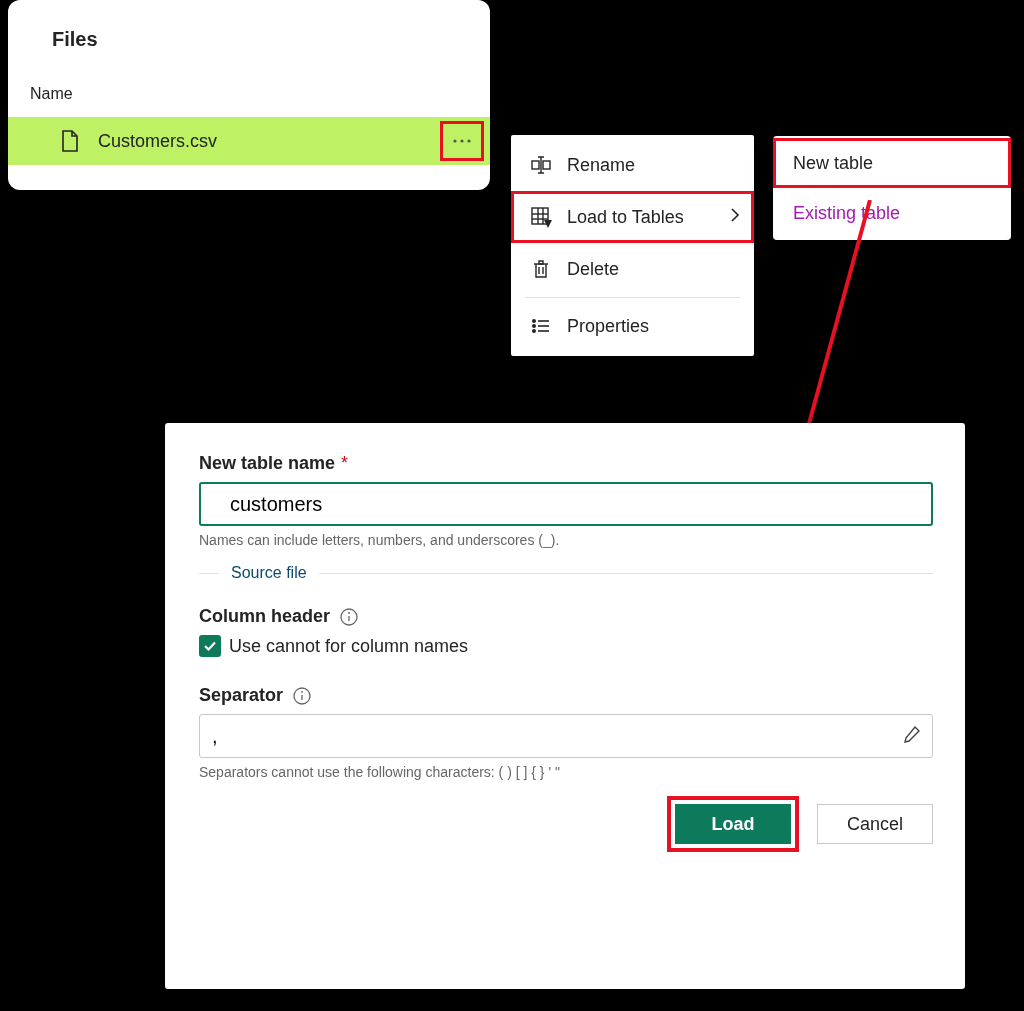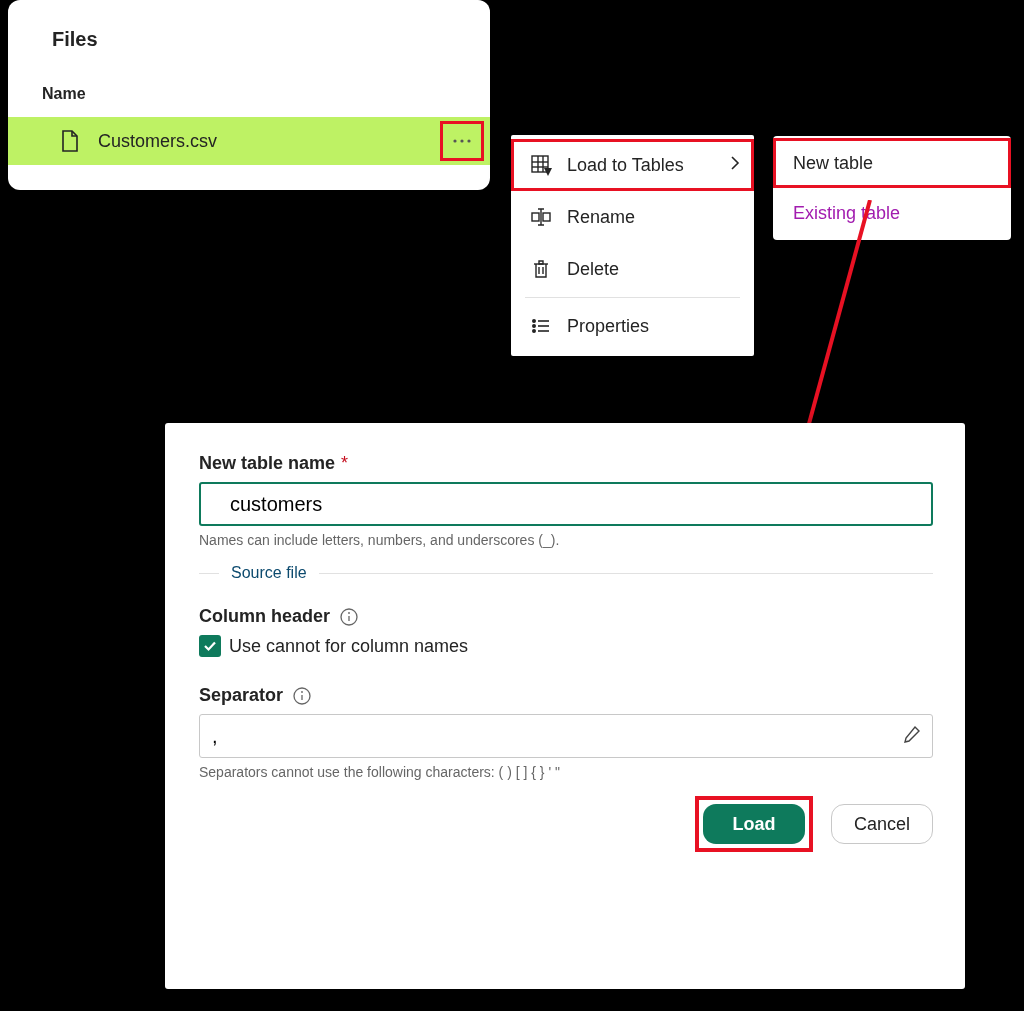--- a/index.html
+++ b/index.html
@@ -19,22 +19,22 @@
     background: #fff;
     border-radius: 12px;
     padding: 28px 0 0 0;
   }
   .files-title {
     font-size: 20px; font-weight: 700;
     padding-left: 44px;
     margin-bottom: 34px;
   }
   .name-header {
-    font-size: 16px; font-weight: 700;
-    padding-left: 34px;
+    font-size: 16px; font-weight: 400;
+    padding-left: 22px;
     margin-bottom: 14px;
   }
   .file-row {
     background: #bef264;
     height: 48px;
     display: flex;
     align-items: center;
     padding-left: 52px;
     position: relative;
   }
@@ -174,24 +174,24 @@
     transform: translateY(-50%);
     cursor:pointer;
   }
   .btn-row {
     display:flex; justify-content:flex-end;
     gap: 18px;
     margin-top: 14px;
     align-items:center;
   }
   .btn {
-    width: 102px; height: 40px;
+    width: 116px; height: 40px;
     display:flex; align-items:center; justify-content:center;
     font-size: 18px;
-    border-radius: 13px;
+    border-radius: 0;
     cursor:pointer;
   }
   .btn-primary {
     background: #0e7a5c;
     color: #fff;
     font-weight: 600;
   }
   .btn-secondary {
     background: #fff;
     border: 1px solid #c8c8c8;
@@ -224,48 +224,48 @@
       <svg width="20" height="6" viewBox="0 0 20 6">
         <circle cx="3" cy="3" r="1.6" fill="#555"></circle>
           <circle cx="10" cy="3" r="1.6" fill="#555"></circle>
           <circle cx="17" cy="3" r="1.6" fill="#555"></circle>
       </svg>
     </div>
   </div>
 </div>
 
 <div class="menu1">
+  <div class="menu-item">
+    <span class="menu-icon">
+      <svg width="22" height="22" viewBox="0 0 22 22" fill="none" stroke="#242424" stroke-width="1.4">
+        <line x1="11" y1="3" x2="11" y2="19"></line>
+          <path d="M8 3 h6 M8 19 h6"></path>
+          <rect x="2" y="7" width="7" height="8"></rect>
+          <rect x="13" y="7" width="7" height="8"></rect>
+      </svg>
+    </span>
+    <span>Rename</span>
+  </div>
   <div class="menu-item first">
     <span class="menu-icon">
       <svg width="22" height="22" viewBox="0 0 22 22" fill="none" stroke="#242424" stroke-width="1.4">
         <rect x="2" y="2" width="16" height="16"></rect>
           <line x1="2" y1="8" x2="18" y2="8"></line>
           <line x1="2" y1="13" x2="18" y2="13"></line>
           <line x1="8" y1="2" x2="8" y2="18"></line>
           <line x1="13" y1="2" x2="13" y2="18"></line>
         <polygon points="14,14 22,14 18,22" fill="#242424" stroke="none"></polygon>
       </svg>
     </span>
     <span>Load to Tables</span>
     <span class="submenu-arrow">
       <svg width="10" height="16" viewBox="0 0 10 16" fill="none" stroke="#242424" stroke-width="1.6">
           <path d="M2 2 L8 8 L2 14"></path>
         </svg>
     </span>
-  </div>
-  <div class="menu-item">
-    <span class="menu-icon">
-      <svg width="22" height="22" viewBox="0 0 22 22" fill="none" stroke="#242424" stroke-width="1.4">
-        <line x1="11" y1="3" x2="11" y2="19"></line>
-          <path d="M8 3 h6 M8 19 h6"></path>
-          <rect x="2" y="7" width="7" height="8"></rect>
-          <rect x="13" y="7" width="7" height="8"></rect>
-      </svg>
-    </span>
-    <span>Rename</span>
   </div>
   <div class="menu-item">
     <span class="menu-icon">
       <svg width="22" height="22" viewBox="0 0 22 22" fill="none" stroke="#242424" stroke-width="1.4">
         <path d="M4 6 h14"></path>
           <path d="M6 6 v13 h10 v-13"></path>
           <path d="M9 3 h4 v3 h-4 z"></path>
           <line x1="9" y1="9" x2="9" y2="16"></line>
           <line x1="13" y1="9" x2="13" y2="16"></line>
       </svg>

